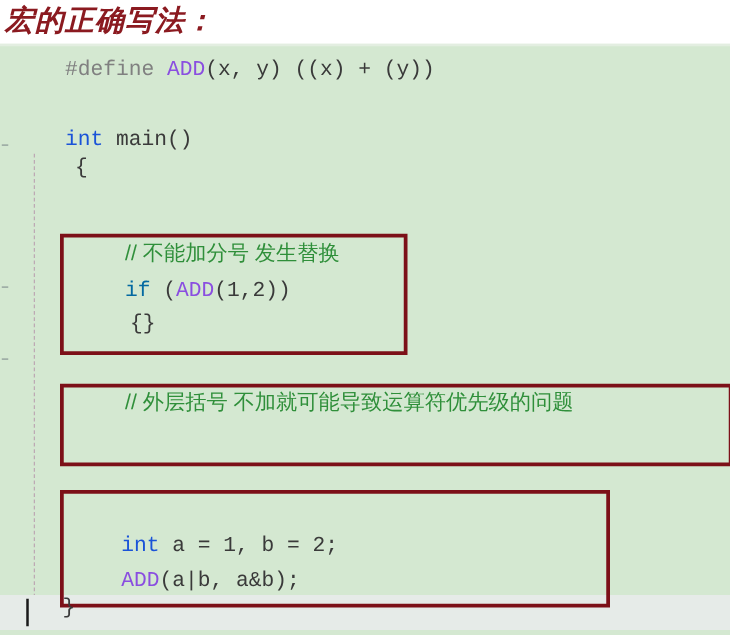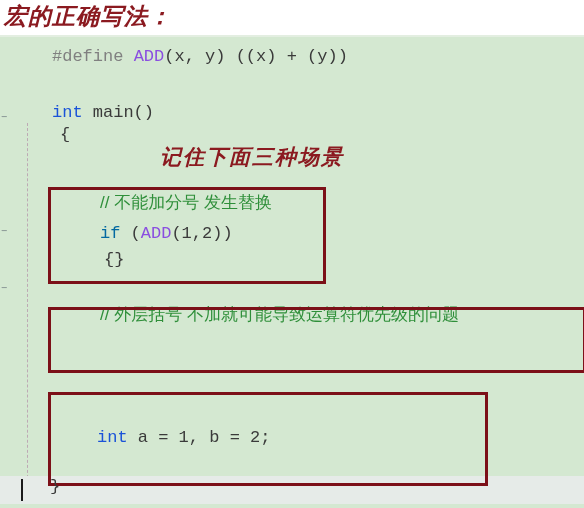--- a/index.html
+++ b/index.html
@@ -188,31 +188,31 @@
     <div class="line" style="left:8px; top:12px;"><span class="tok-pp">#define </span><span class="tok-macro">ADD</span><span class="tok-plain">(x, y) ((x) + (y))</span></div>
 
     <div class="line" style="left:8px; top:68px;"><span class="tok-kw-blue">int</span><span class="tok-plain"> main()</span></div>
 
     <div class="line" style="left:16px; top:90px;"><span class="tok-punct">{</span></div>
 
     <div class="line" style="left:56px; top:158px;"><span class="cn-comment">// 不能加分号 发生替换</span></div>
     <div class="line" style="left:56px; top:189px;"><span class="tok-kw-purp">if</span><span class="tok-plain"> (</span><span class="tok-macro">ADD</span><span class="tok-plain">(1,2))</span></div>
     <div class="line" style="left:60px; top:215px;"><span class="tok-punct">{}</span></div>
 
-    <div class="line" style="left:56px; top:270px;"><span class="cn-comment">// 外层括号 不加就可能导致运算符优先级的问题</span></div>
+    <div class="line" style="left:56px; top:277px;"><span class="cn-comment">// 外层括号 不加就可能导致运算符优先级的问题</span></div>
 
     <div class="line" style="left:53px; top:393px;"><span class="tok-kw-blue">int</span><span class="tok-plain"> a = 1, b = 2;</span></div>
+    <div class="line" style="left:53px; top:421px;"><span class="tok-macro">ADD</span><span class="tok-plain">(a|b, a&amp;b);</span></div>
 
     <div class="line" style="left:53px; top:450px;"><span class="tok-kw-purp">return</span><span class="tok-plain"> 0;</span></div>
 
     <div id="current-line"></div>
     <div class="line" style="left:6px; top:442px; z-index:3;"><span class="tok-punct">}</span></div>
     <div id="caret"></div>
 
     <div class="redbox" id="redbox-1"></div>
     <div class="redbox" id="redbox-2"></div>
     <div class="redbox" id="redbox-3"></div>
 
-    <div id="annotation">记住下面三种场景</div>
 
   </div>
 
 </div>
 
 </body></html>

